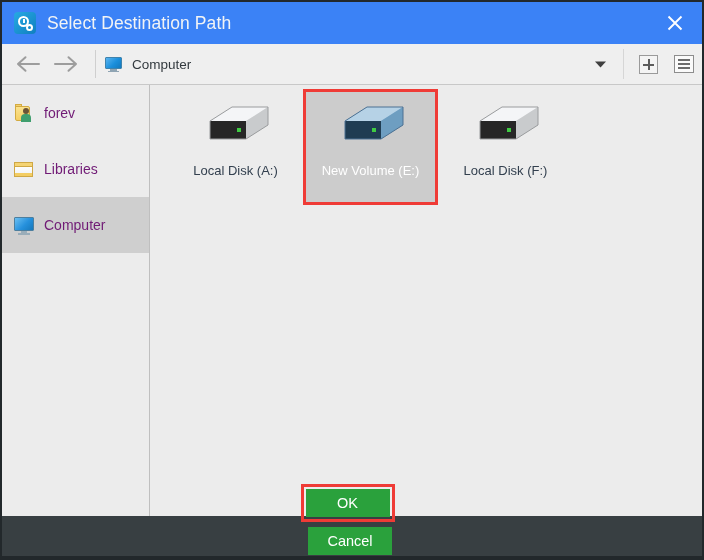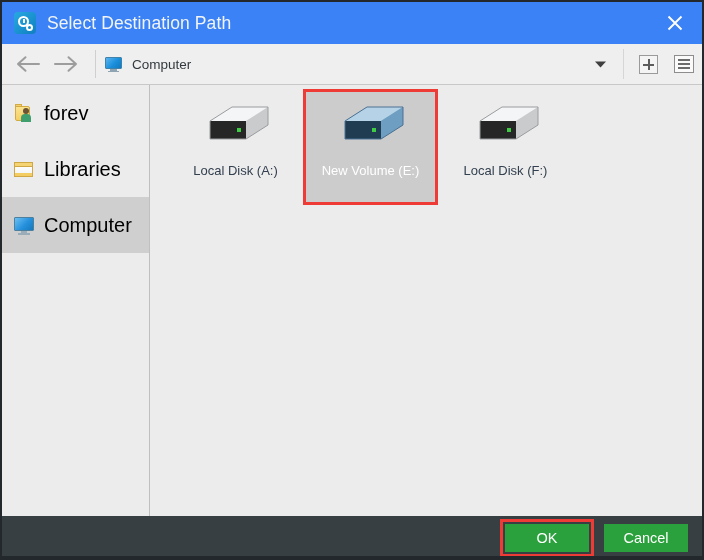--- a/index.html
+++ b/index.html
@@ -199,22 +199,22 @@
     cursor: pointer;
   }
   .side-item.selected { background: #cfcfcf; }
   .side-icon {
     width: 22px; height: 22px;
     position: relative;
     margin-right: 9px;
     flex: none;
   }
   .side-label {
-    font-size: 20px;
-    color: #000000;
+    font-size: 14px;
+    color: #701a75;
     white-space: nowrap;
   }
 
   
   .ic-userfolder .fbody {
     position: absolute; left: 2px; top: 4px;
     width: 15px; height: 15px;
     background: linear-gradient(180deg,#fbe38f 0%,#f6cf63 100%);
     border: 1px solid #d3ab41; border-radius: 1px 2px 2px 2px;
   }
@@ -329,20 +329,21 @@
   #footer {
     position: absolute;
     left: 0; top: 514px;
     width: 700px;
     height: 44px;
     background: #383f42;
     display: flex;
     align-items: center;
     justify-content: flex-end;
     padding-right: 9px;
+    flex-direction: column;
   }
   .btn {
     height: 28px;
     min-width: 84px;
     background: #2aa13c;
     color: #ffffff;
     border: none;
     font-size: 14.5px;
     font-family: "Liberation Sans", sans-serif;
     cursor: pointer;

